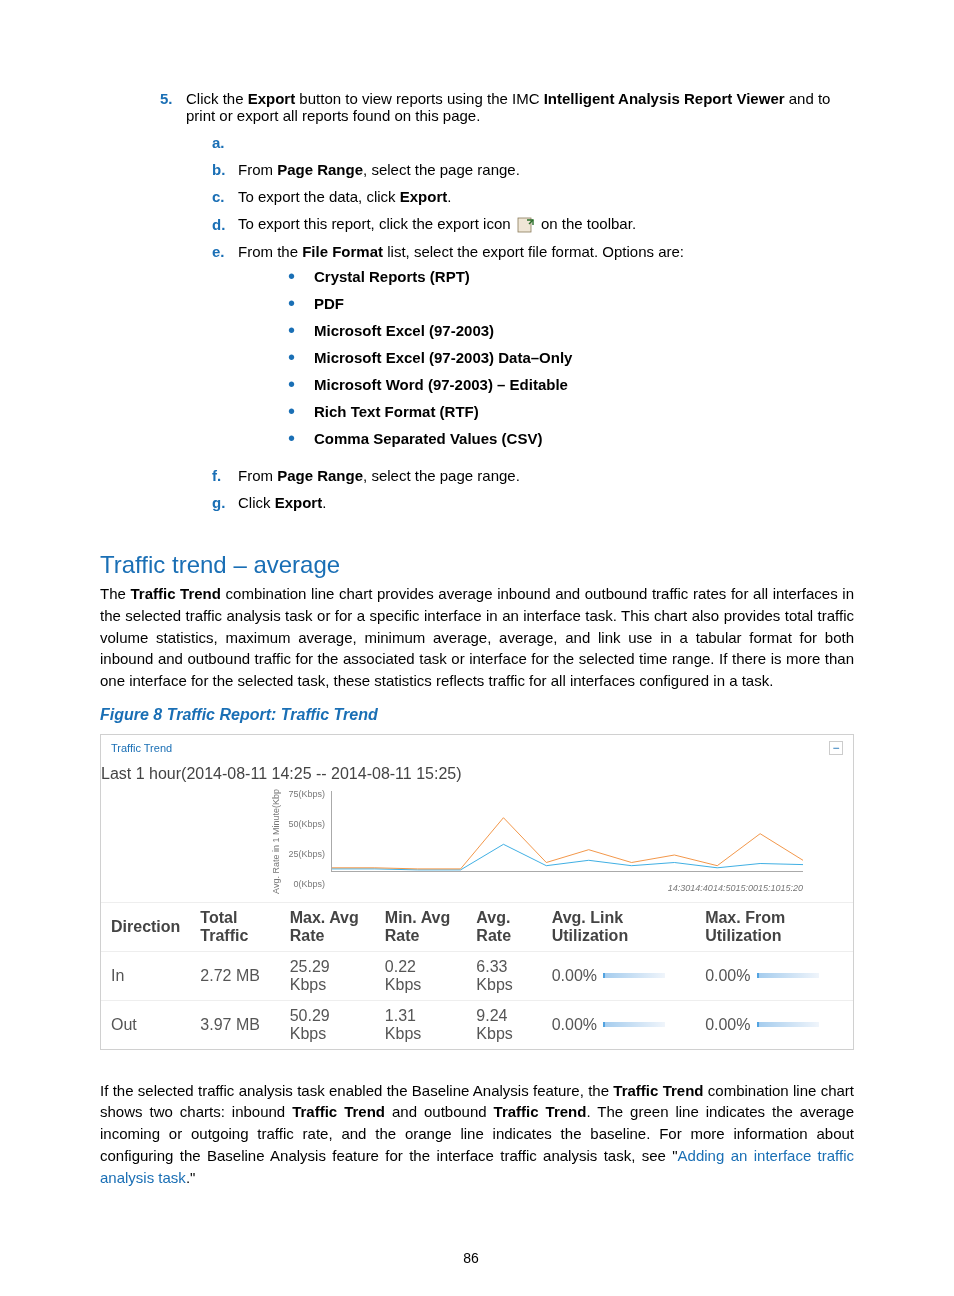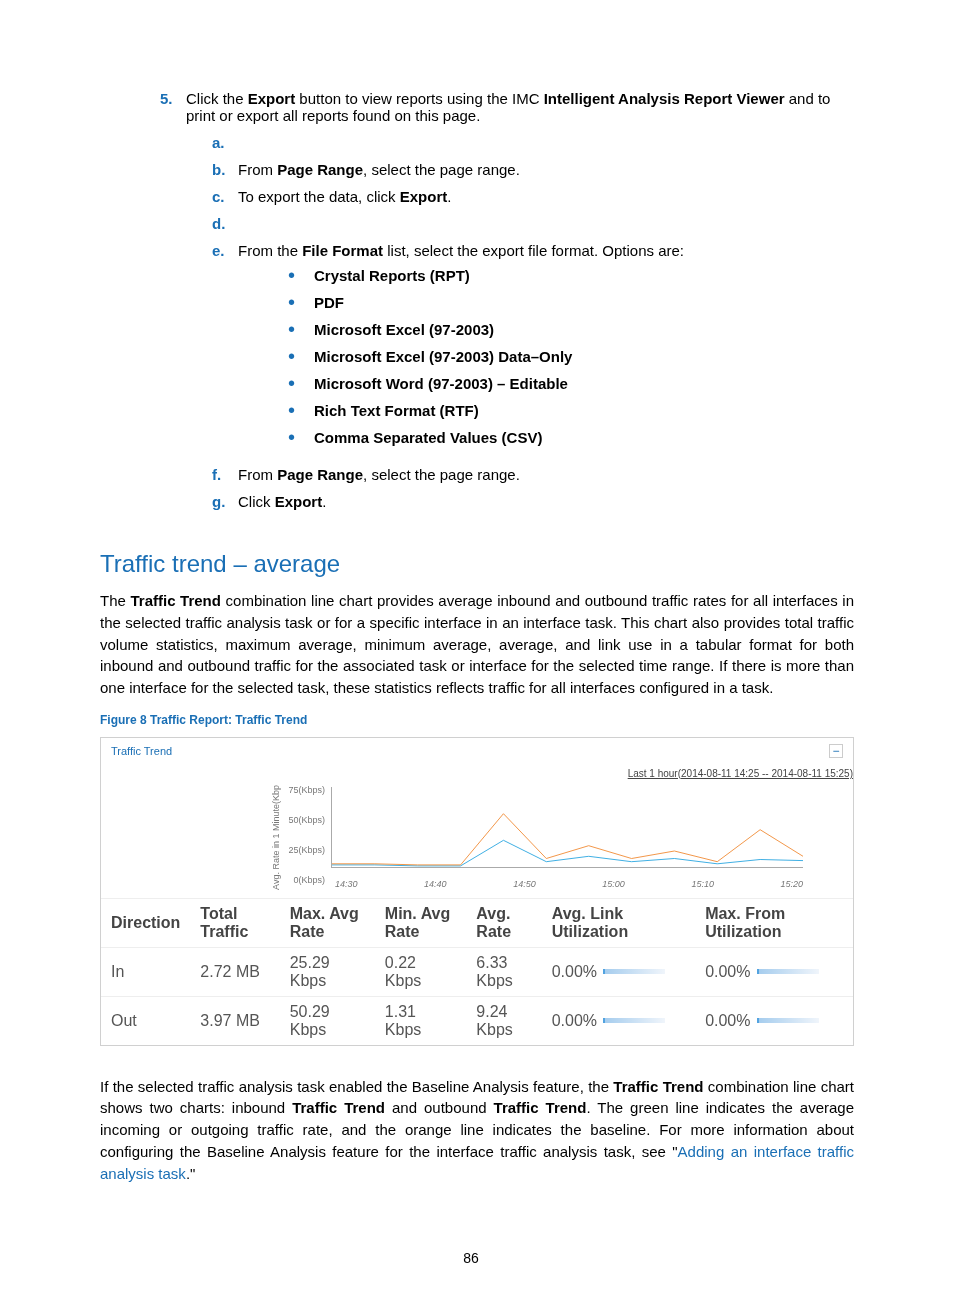--- a/index.html
+++ b/index.html
@@ -65,32 +65,33 @@
     justify-content: center;
     width: 18px;
     height: 16px;
     vertical-align: middle;
     margin: 0 2px;
   }
   .h2-section {
     color: #1a6fb5;
     font-size: 24px;
     font-weight: normal;
-    margin: 30px 0 12px 0;
+    margin: 30px 0 4px 0;
   }
   .body-para {
     margin: 0 0 14px 0;
     line-height: 1.45;
     text-align: justify;
   }
   .fig-caption {
     color: #1a6fb5;
     font-weight: bold;
-    font-size: 12px;
+    font-size: 16px;
     margin: 0 0 10px 0;
+    font-style: italic;
   }
   .figure-box {
     border: 1px solid #d0d0d0;
     padding: 0;
     margin-bottom: 30px;
     font-size: 11px;
     color: #555;
   }
   .figure-header {
     display: flex;
@@ -99,25 +100,24 @@
     padding: 6px 10px;
     color: #1a6fb5;
   }
   .fig-minus {
     border: 1px solid #ccc;
     width: 12px; height: 12px;
     display: flex; align-items: center; justify-content: center;
     font-size: 12px; line-height: 10px;
   }
   .chart-subtitle {
-    text-align: right;
+    text-align: left;
     padding: 4px 0;
-    font-size: 10px;
+    font-size: 16px;
     color: #444;
-    text-decoration: underline;
   }
   .chart-container {
     display: flex;
     padding: 2px 10px 8px 10px;
   }
   .chart-ylabel {
     width: 170px;
     display: flex;
     justify-content: flex-end;
     padding-right: 4px;
@@ -147,21 +147,21 @@
     color: #777;
     text-align: right;
     gap: 20px;
   }
   .x-ticks {
     position: absolute;
     bottom: -4px;
     left: 50px;
     right: 40px;
     display: flex;
-    justify-content: space-between;
+    justify-content: flex-end;
     font-size: 9px;
     color: #777;
     font-style: italic;
   }
   .plot-area {
     position: absolute;
     left: 46px;
     right: 40px;
     top: 2px;
     height: 80px;
@@ -232,20 +232,31 @@
 
           <div class="li">
             <span class="marker-alpha">c.</span>
             <div>
               <span>To export the data, click </span><span class="bold">Export</span><span>.</span>
             </div>
           </div>
 
           <div class="li">
             <span class="marker-alpha">d.</span>
+            <div>
+              <span>To export this report, click the export icon </span>
+              <span class="inline-icon">
+                <svg viewBox="0 0 18 16" width="18" height="16">
+                  <rect x="1" y="1" width="13" height="14" fill="#efe6d6" stroke="#8b7a5a" stroke-width="0.8"></rect>
+                  <path d="M10 3 L16 3 L16 8" fill="none" stroke="#2a6e2a" stroke-width="1.4"></path>
+                  <path d="M16 3 L12 7" stroke="#2a6e2a" stroke-width="1.4"></path>
+                </svg>
+              </span>
+              <span> on the toolbar.</span>
+            </div>
           </div>
 
           <div class="li" style="align-items:flex-start">
             <span class="marker-alpha">e.</span>
             <div>
               <span>From the </span><span class="bold">File Format</span><span> list, select the export file format. Options are:</span>
               <div class="bullet-ol">
                 <div class="li">
                     <span class="marker-bullet">•</span>
                     <span class="bold">Crystal Reports (RPT)</span>

